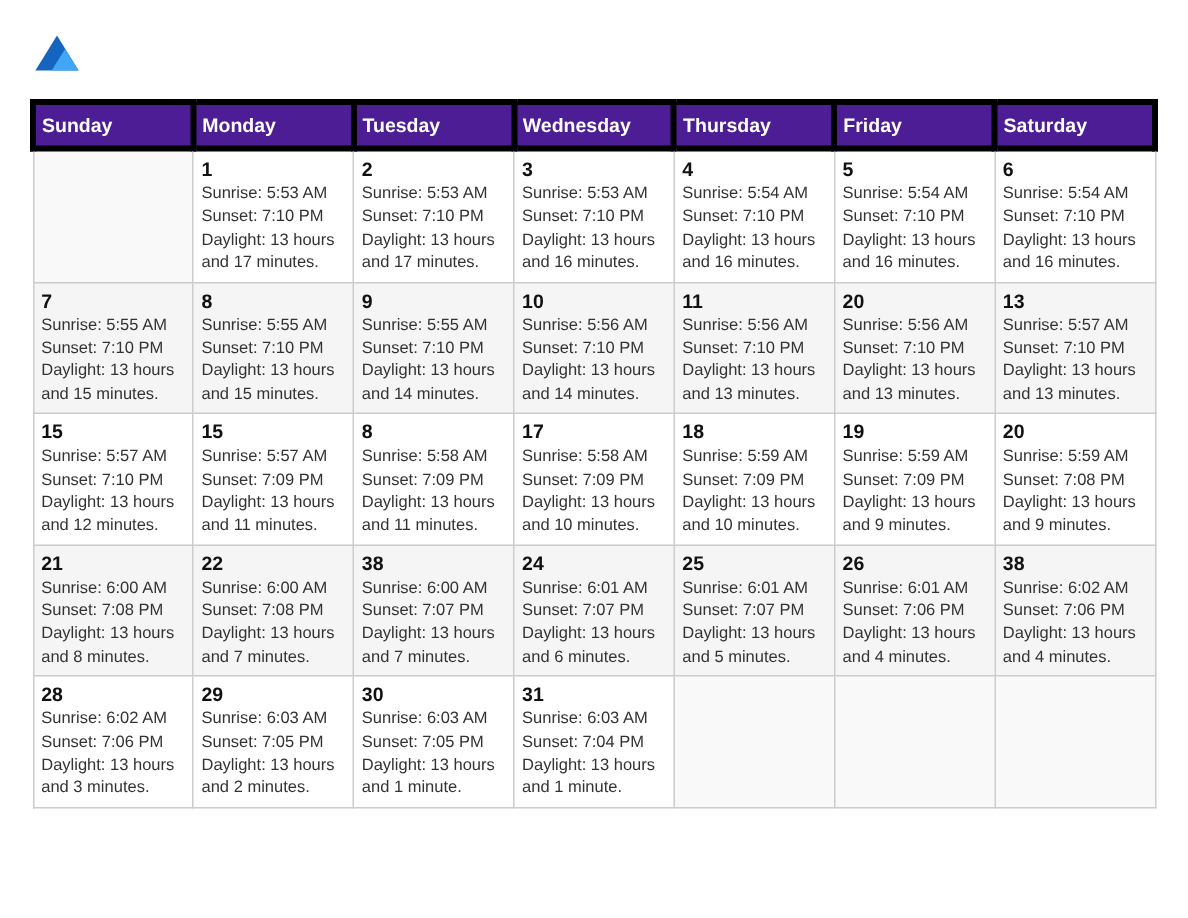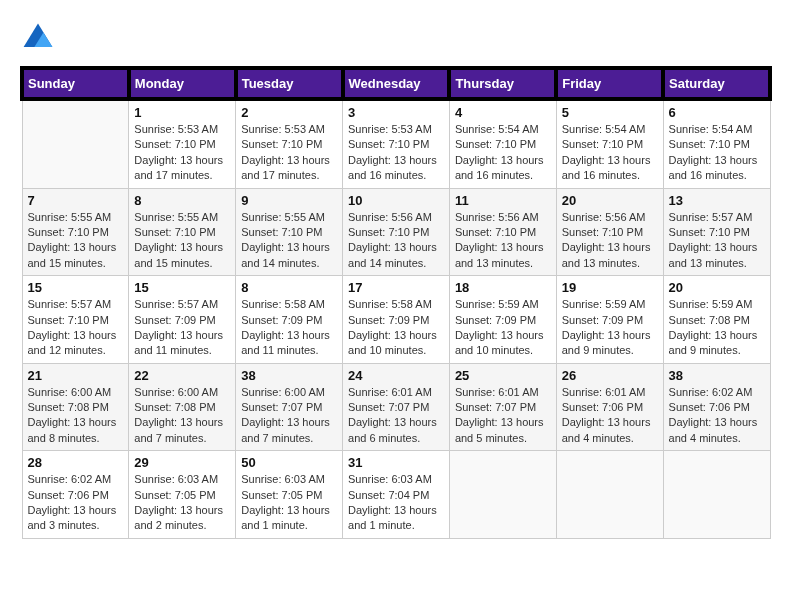--- a/index.html
+++ b/index.html
@@ -331,21 +331,21 @@
 and 3 minutes.</div>
         </td>
         <td>
           <span class="day-num">29</span>
           <div class="day-info" style="white-space: pre-line;">Sunrise: 6:03 AM
 Sunset: 7:05 PM
 Daylight: 13 hours
 and 2 minutes.</div>
         </td>
         <td>
-          <span class="day-num">50</span>
+          <span class="day-num">30</span>
           <div class="day-info" style="white-space: pre-line;">Sunrise: 6:03 AM
 Sunset: 7:05 PM
 Daylight: 13 hours
 and 1 minute.</div>
         </td>
         <td>
           <span class="day-num">31</span>
           <div class="day-info" style="white-space: pre-line;">Sunrise: 6:03 AM
 Sunset: 7:04 PM
 Daylight: 13 hours

